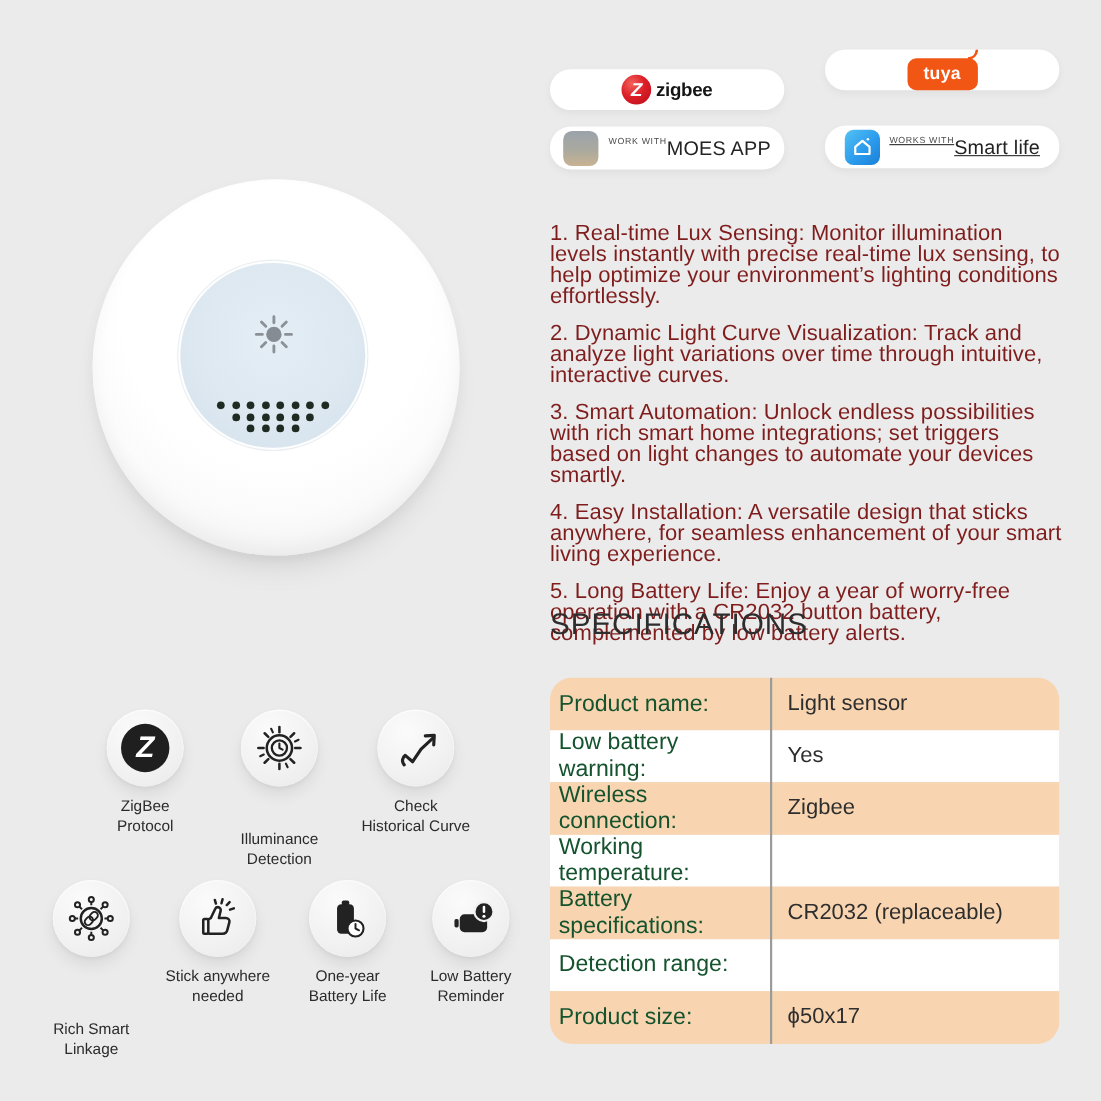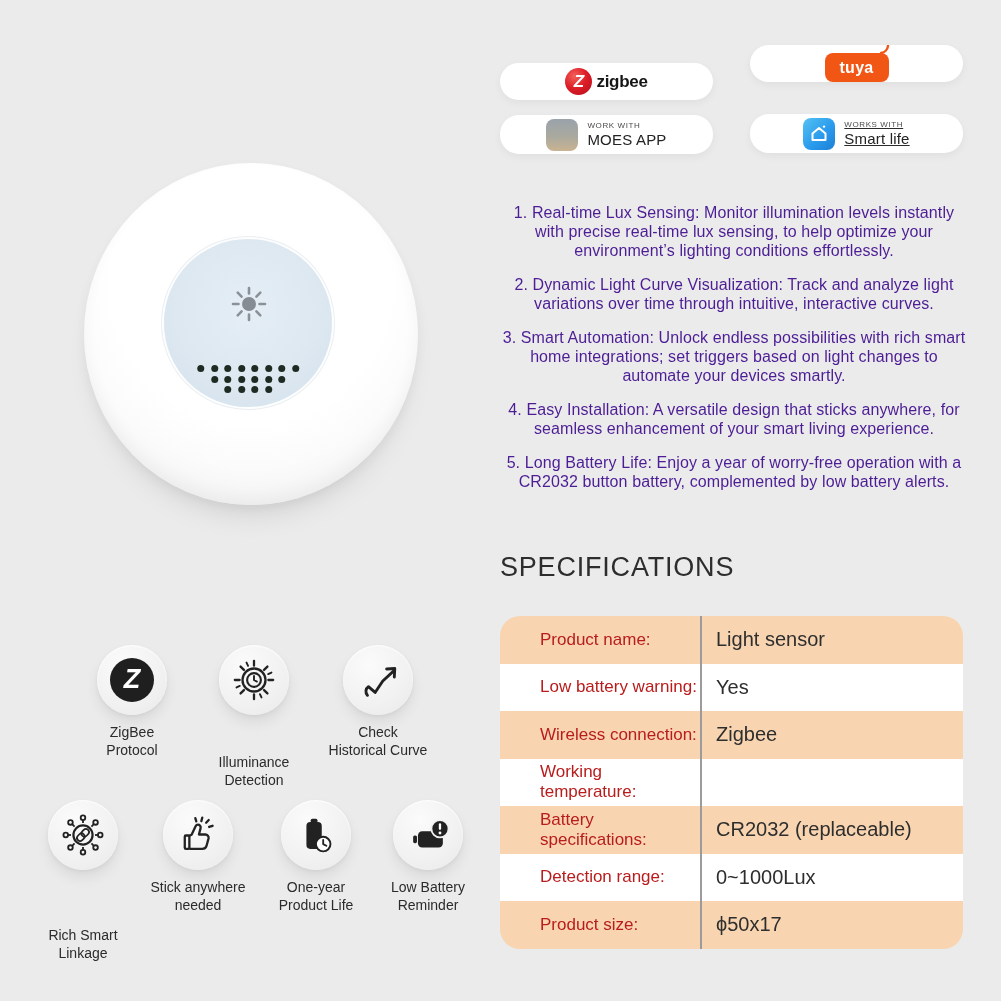--- a/index.html
+++ b/index.html
@@ -29,23 +29,23 @@
     display:flex; align-items:center; justify-content:center;
   }
   .tuya-text { color:#fff; font-weight:bold; font-size:16px; letter-spacing:0.3px; }
   .tuya-arc { position:absolute; right:-7px; top:-8px; }
   .appicon {
     width:32px; height:32px; border-radius:8px; flex:0 0 auto;
     display:flex; align-items:center; justify-content:center;
   }
   .moes-icon { background:linear-gradient(180deg,#9aa3ab 0%, #aaa99e 55%, #c9b392 100%); }
   .sl-icon { background:linear-gradient(135deg,#55c1f2 0%, #2b9ced 55%, #1a7fd6 100%); }
-  .badge-cols { display:flex; flex-direction:column; justify-content:center; margin-left:9px; }
+  .badge-cols { display:flex; justify-content:center; margin-left:9px; }
   .workwith { font-size:8px; letter-spacing:0.6px; color:#4a4a4a; }
-  .appname { font-size:15px; color:#232323; letter-spacing:0.2px; margin-top:1px; }
+  .appname { font-size:18px; color:#232323; letter-spacing:0.2px; margin-top:1px; }
 
   
   .device {
     position:absolute; left:84px; top:163px; width:334px; height:342px; border-radius:50%;
     background:radial-gradient(circle at 50% 36%, #ffffff 0%, #ffffff 50%, #fbfbfb 66%, #f1f1f1 84%, #e7e7e7 100%);
     box-shadow:0 20px 30px -14px rgba(0,0,0,0.13), 0 4px 12px rgba(0,0,0,0.04),
                inset 0 -8px 16px rgba(0,0,0,0.035);
   }
   .device-face {
     position:absolute; left:80px; top:76px; width:168px; height:168px; border-radius:50%;
@@ -53,32 +53,32 @@
     box-shadow:0 0 0 2px rgba(255,255,255,0.9), 0 0 0 3px rgba(195,205,215,0.35);
   }
   .sun-svg { position:absolute; left:66px; top:46px; }
   .dots { position:absolute; left:50%; top:126px; transform:translateX(-50%);
           display:flex; flex-direction:column; align-items:center; gap:3.5px; }
   .dot-row { display:flex; gap:6.5px; }
   .dot-row i { display:block; width:7px; height:7px; border-radius:50%; background:#1d2b22; }
 
   
   .features { position:absolute; left:500px; top:203px; width:468px; }
-  .features p { font-size:16px; line-height:19px; color:#4c1d95; margin-bottom:15px; letter-spacing:0.1px;text-align:center; }
+  .features p { font-size:20px; line-height:19px; color:#7f1d1d; margin-bottom:15px; letter-spacing:0.1px; }
 
   
   .spec-title { position:absolute; left:500px; top:552px; font-size:27px; font-weight:500;
                 color:#2d2d2d; letter-spacing:0.8px;text-align:right; }
   .spec-table { position:absolute; left:500px; top:616px; width:463px; border-radius:20px;
                 overflow:hidden; }
   .spec-divider { position:absolute; left:200px; top:0; bottom:0; width:1.5px; background:#9b9b9b; z-index:2; }
   .spec-row { display:flex; height:47.5px; background:#ffffff; }
   .spec-row:nth-child(even) { background:#f8d5b0; } 
-  .spec-label { width:200px; display:flex; align-items:center; padding-left:40px;
-                font-size:17px; color:#b91c1c; }
+  .spec-label { width:200px; display:flex; align-items:center; padding-left:8px;
+                font-size:21px; color:#14532d; }
   .spec-value { flex:1; display:flex; align-items:center; padding-left:16px;
                 font-size:20px; color:#2e2e2e; }
 
   
   .card { position:absolute; width:130px; display:flex; flex-direction:column; align-items:center; }
   .card-circle {
     width:70px; height:70px; border-radius:50%;
     background:radial-gradient(circle at 38% 28%, #fbfbfb 0%, #f1f1f1 60%, #e9e9e9 100%);
     box-shadow:0 8px 14px rgba(0,0,0,0.07), 0 2px 4px rgba(0,0,0,0.05),
                inset 0 1px 2px rgba(255,255,255,0.9);
@@ -201,21 +201,20 @@
     </div>
     <div class="spec-row">
       <div class="spec-label">Working temperature:</div>
     </div>
     <div class="spec-row">
       <div class="spec-label">Battery specifications:</div>
       <div class="spec-value">CR2032 (replaceable)</div>
     </div>
     <div class="spec-row">
       <div class="spec-label">Detection range:</div>
-      <div class="spec-value">0~1000Lux</div>
     </div>
     <div class="spec-row">
       <div class="spec-label">Product size:</div>
       <div class="spec-value">ϕ50x17</div>
     </div>
   </div>
 
   <div class="card" style="left:67px; top:645px;">
     <div class="card-circle">
       <div class="zb-proto-circle">
@@ -315,21 +314,21 @@
   <div class="card" style="left:251px; top:800px;">
     <div class="card-circle">
       <svg width="46" height="46" viewBox="0 0 48 48">
         <rect x="18.5" y="7" width="7" height="4.5" rx="1.6" fill="#222"></rect>
         <rect x="14" y="10.5" width="16" height="28" rx="4" fill="#222"></rect>
         <circle cx="31.5" cy="33.5" r="7.6" fill="#ffffff" stroke="#222" stroke-width="2"></circle>
         <path d="M31.5,33.5 L31.5,29.2 M31.5,33.5 L34.8,35.2" fill="none" stroke="#222" stroke-width="1.9" stroke-linecap="round"></path>
       </svg>
     </div>
     <div class="card-label">One-year
-Product Life</div>
+Battery Life</div>
   </div>
 
   <div class="card" style="left:363px; top:800px;">
     <div class="card-circle">
       <svg width="46" height="46" viewBox="0 0 48 48">
         <rect x="8.5" y="24.5" width="4" height="8" rx="1.6" fill="#222"></rect>
         <rect x="13.5" y="20" width="26" height="17" rx="4.5" fill="#222"></rect>
         <circle cx="36.5" cy="17.5" r="9" fill="#222" stroke="#f1f1f1" stroke-width="2"></circle>
         <rect x="35.3" y="11.8" width="2.4" height="7" rx="1.2" fill="#ffffff"></rect>
         <circle cx="36.5" cy="21.9" r="1.5" fill="#ffffff"></circle>

